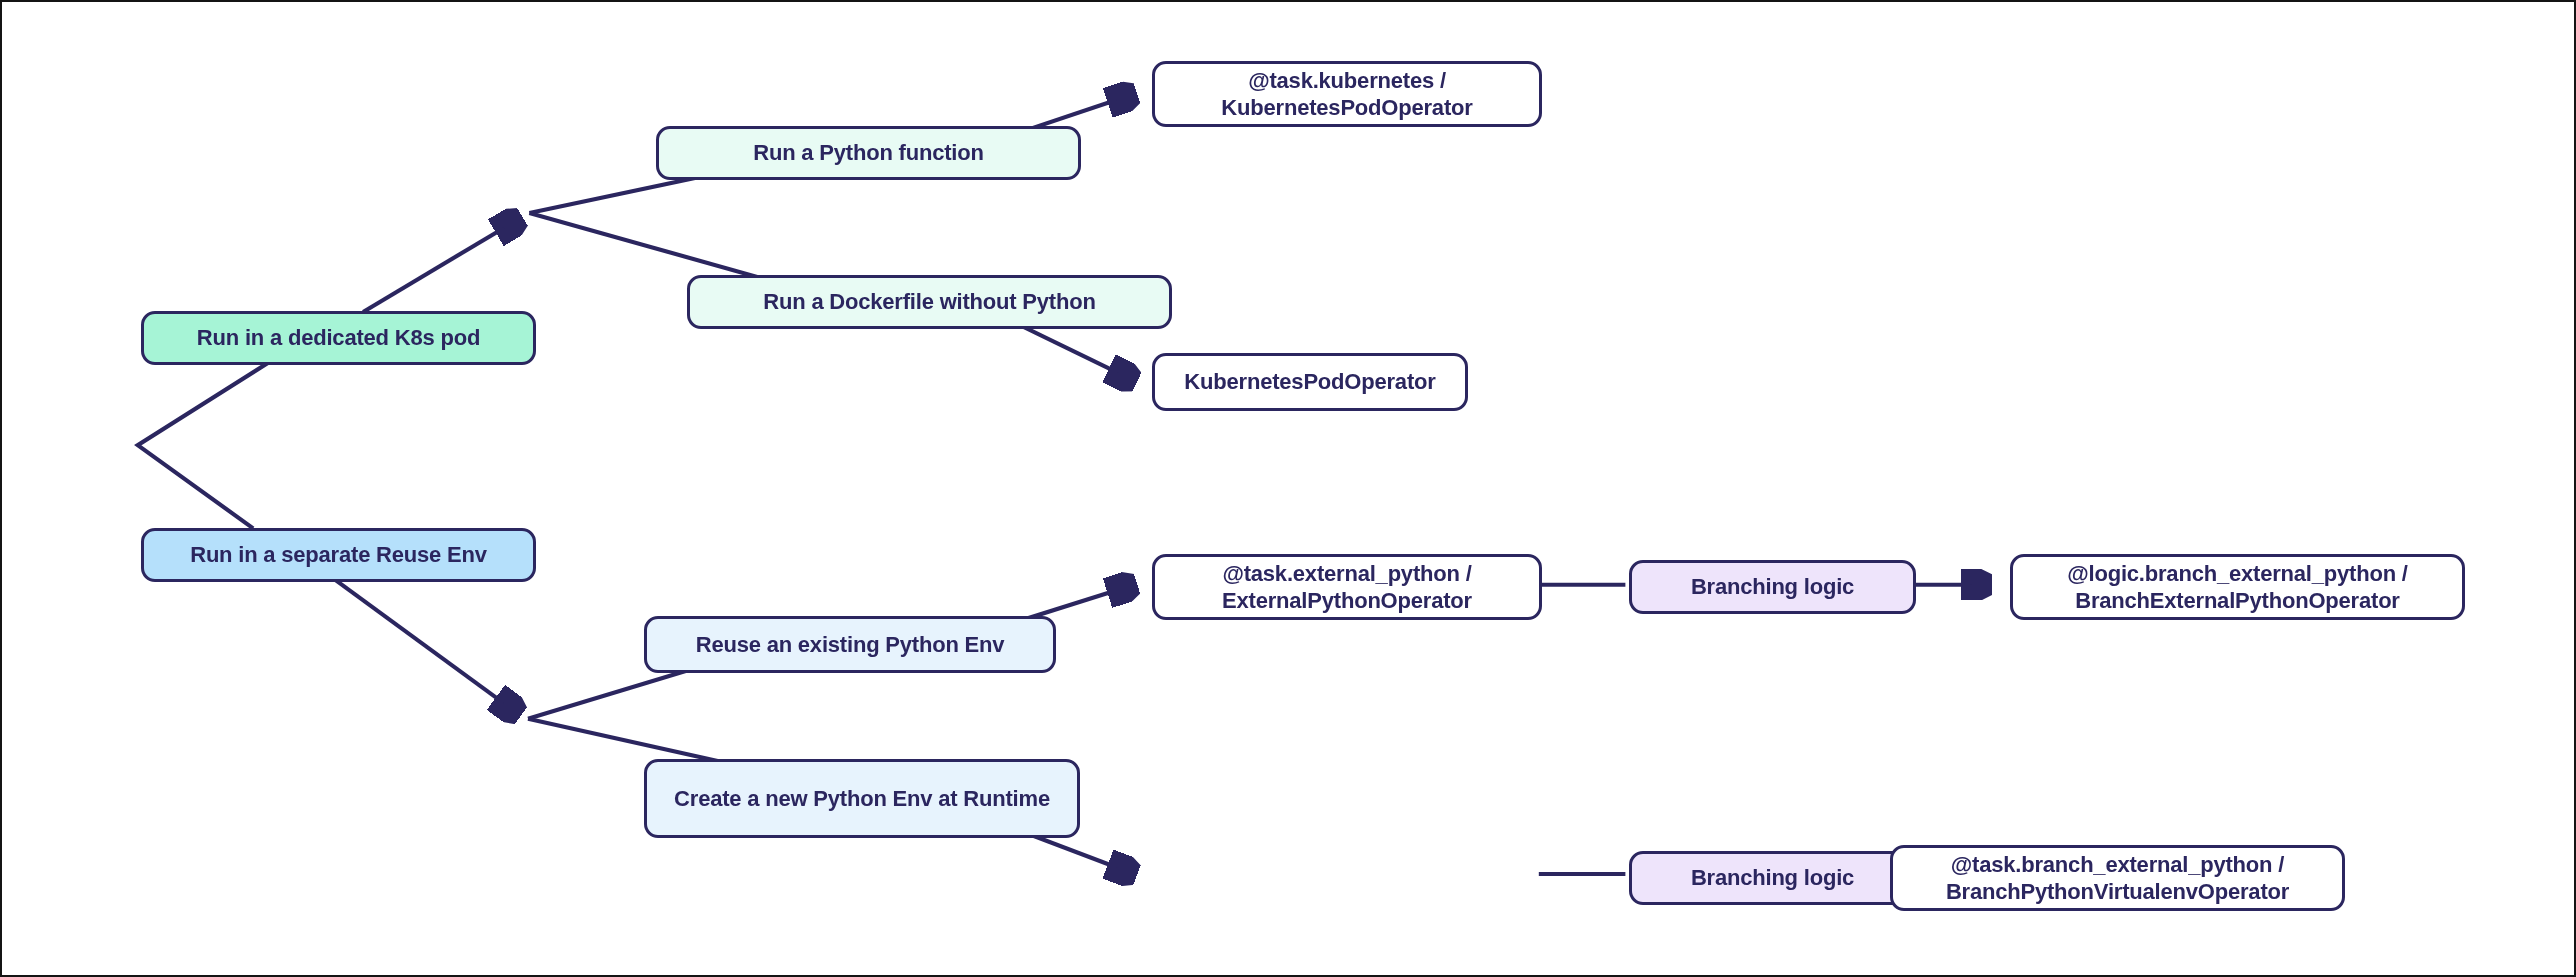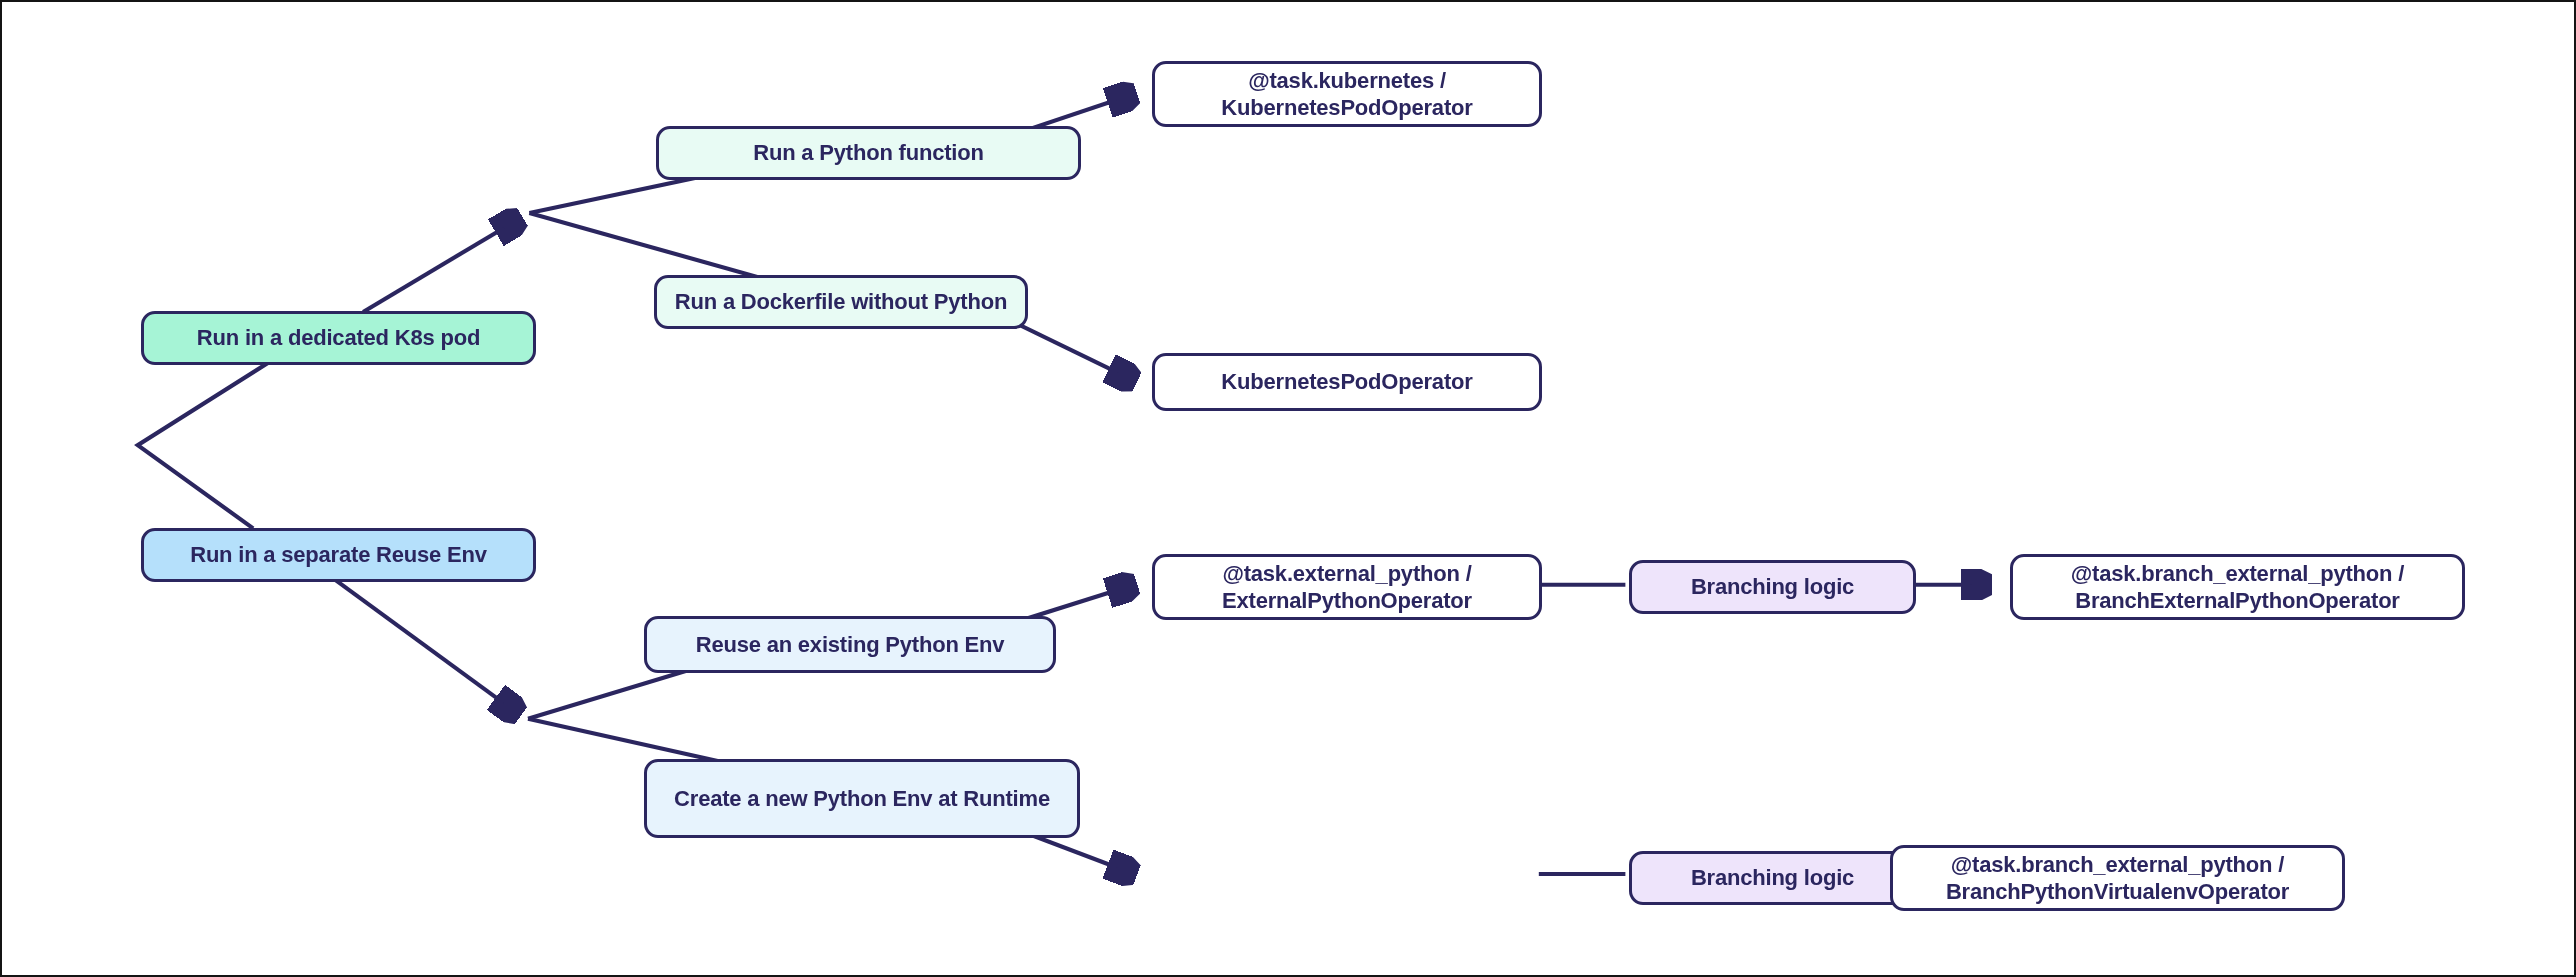--- a/index.html
+++ b/index.html
@@ -61,35 +61,35 @@
     <path d="M 2231 1269 L 2357 1269"></path>
     <path d="M 2773 1269 L 2886 1269" marker-end="url(#ah)"></path>
   </svg>
 
   <div class="node fill-mint" style="left:139px;top:309px;width:395px;height:54px">Run in a dedicated K8s pod</div>
 
   <div class="node fill-blue" style="left:139px;top:526px;width:395px;height:54px">Run in a separate Reuse Env</div>
 
   <div class="node fill-mint-light" style="left:654px;top:124px;width:425px;height:54px">Run a Python function</div>
 
-  <div class="node fill-mint-light" style="left:652px;top:273px;width:374px;height:54px">Run a Dockerfile without Python</div>
+  <div class="node fill-mint-light" style="left:685px;top:273px;width:485px;height:54px">Run a Dockerfile without Python</div>
 
   <div class="node fill-blue-light" style="left:642px;top:614px;width:412px;height:57px">Reuse an existing Python Env</div>
 
   <div class="node fill-blue-light" style="left:642px;top:757px;width:436px;height:79px">Create a new Python Env at Runtime</div>
 
   <div class="node fill-white" style="left:1150px;top:59px;width:390px;height:66px">@task.kubernetes / KubernetesPodOperator</div>
 
-  <div class="node fill-white" style="left:1150px;top:351px;width:390px;height:58px">KubernetesPodOperator</div>
+  <div class="node fill-white" style="left:1150px;top:351px;width:316px;height:58px">KubernetesPodOperator</div>
 
   <div class="node fill-white" style="left:1150px;top:552px;width:390px;height:66px">@task.external_python / ExternalPythonOperator</div>
 
 
   <div class="node fill-lavender" style="left:1627px;top:558px;width:287px;height:54px">Branching logic</div>
 
   <div class="node fill-lavender" style="left:1627px;top:849px;width:287px;height:54px">Branching logic</div>
 
-  <div class="node fill-white" style="left:2008px;top:552px;width:455px;height:66px">@task.branch_external_python / BranchExternalPythonOperator</div>
+  <div class="node fill-white" style="left:2008px;top:552px;width:455px;height:66px">@logic.branch_external_python / BranchExternalPythonOperator</div>
 
   <div class="node fill-white" style="left:1888px;top:843px;width:455px;height:66px">@task.branch_external_python / BranchPythonVirtualenvOperator</div>
 
 </div>
 
 
 </body></html>

